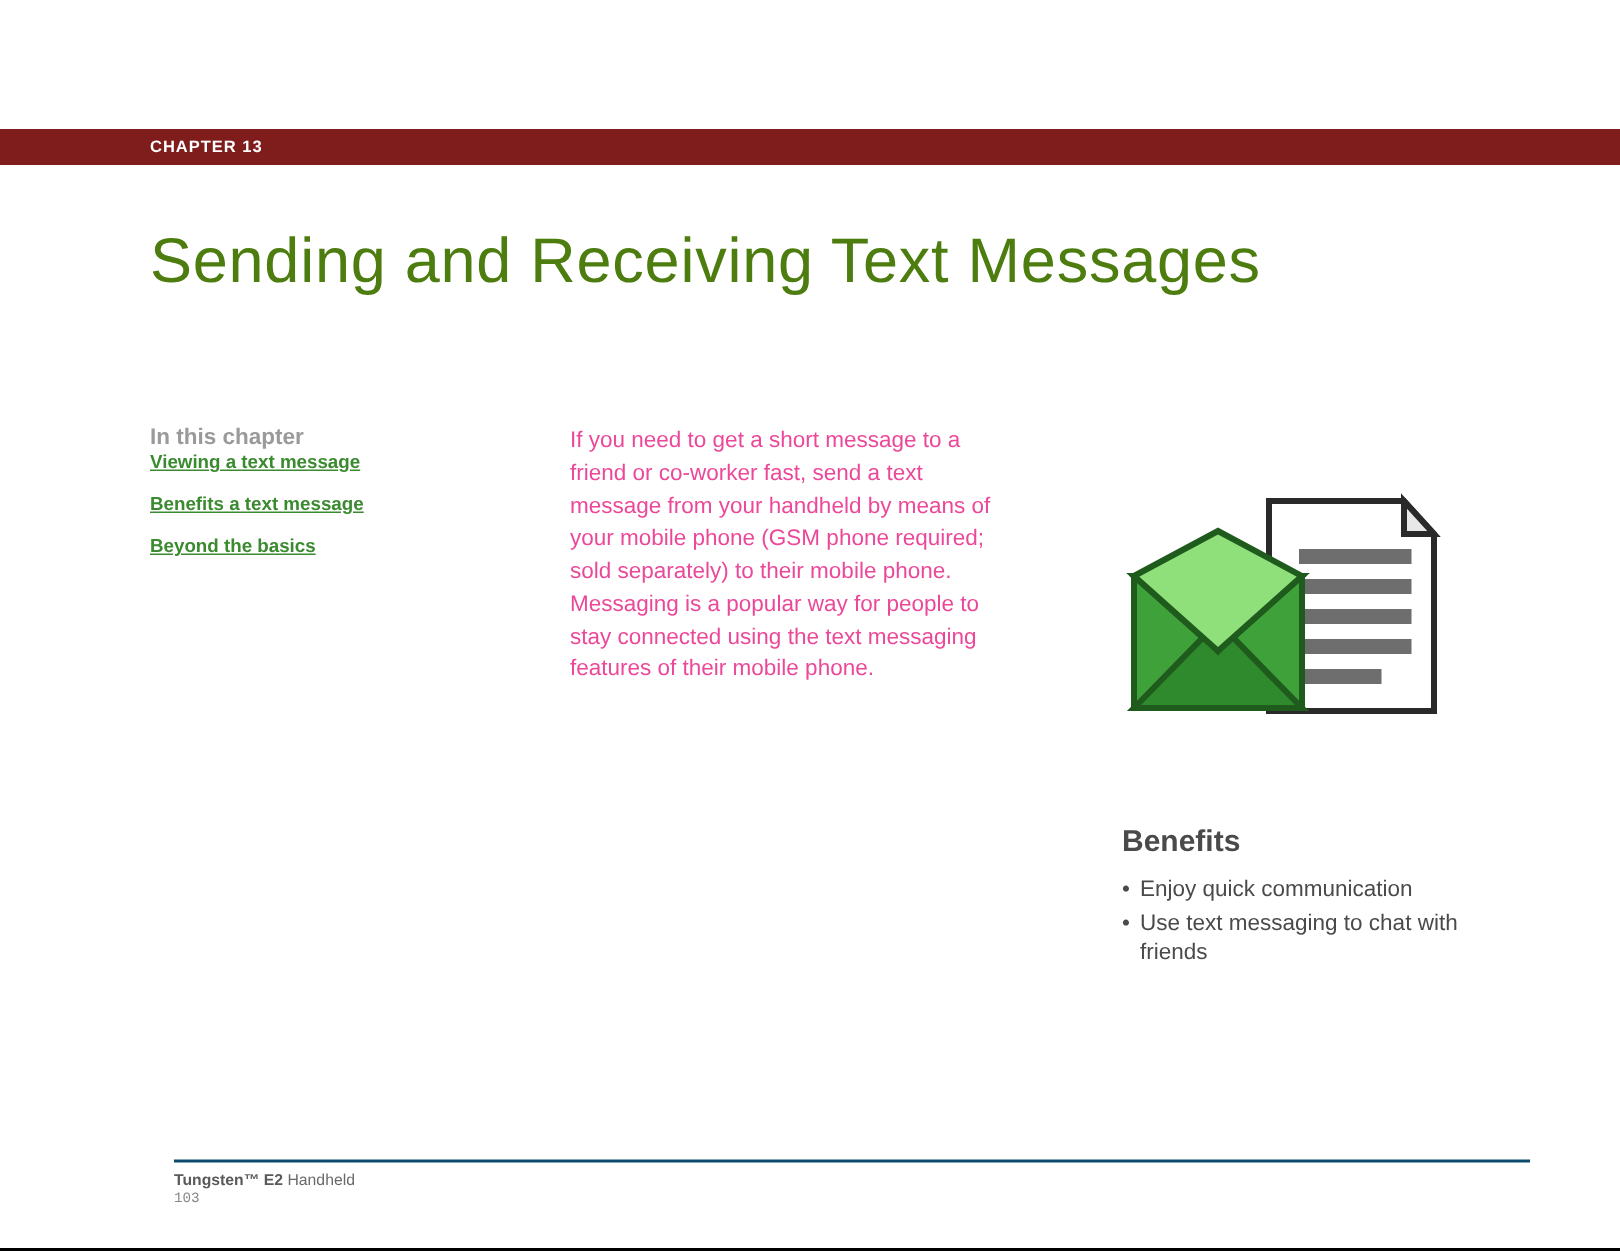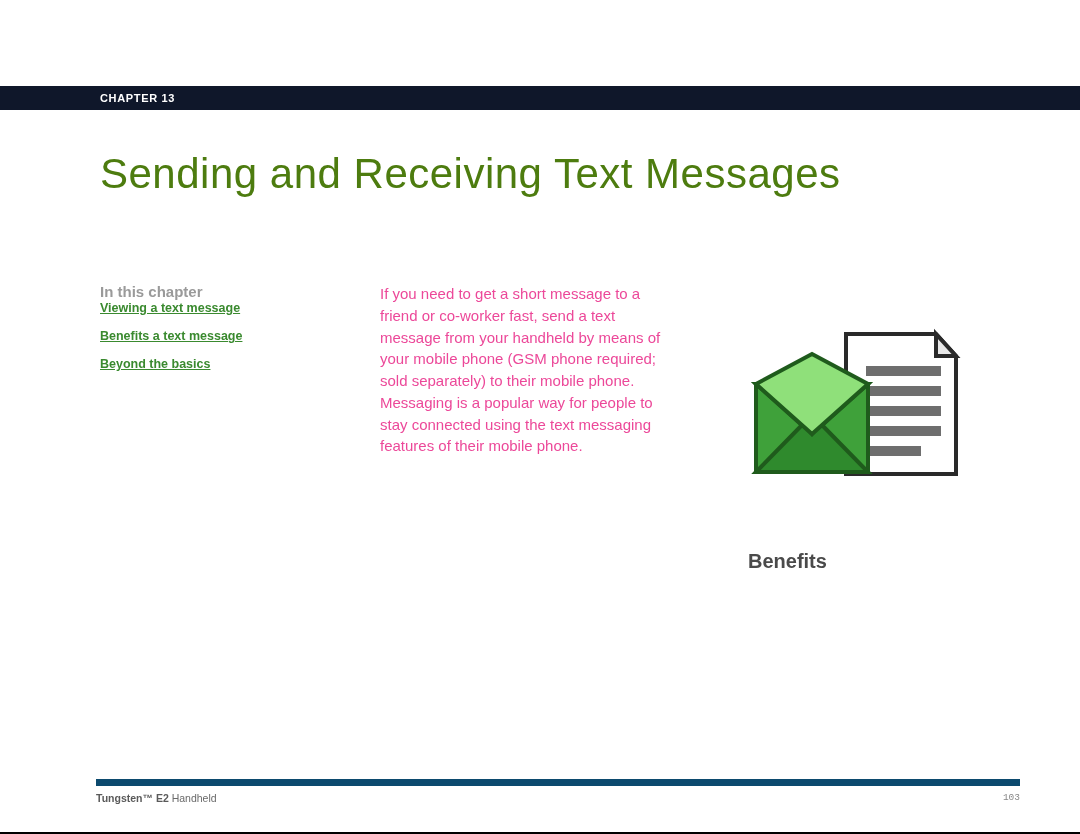--- a/index.html
+++ b/index.html
@@ -7,21 +7,21 @@
   .page {
     position: absolute;
     left: 0; right: 0; top: 0; bottom: 2px;
     background: #fff;
   }
   .header-bar {
     position: absolute;
     left: 0; right: 0;
     top: 86px;
     height: 24px;
-    background: #0f172a;
+    background: #7f1d1d;
     color: #fff;
     font-size: 11px;
     font-weight: bold;
     letter-spacing: 0.06em;
     padding-left: 100px;
     line-height: 24px;
   }
   .title {
     position: absolute;
     left: 100px;
@@ -93,29 +93,30 @@
     padding-left: 12px;
     margin-bottom: 3px;
   }
   .benefits li::before {
     content: "•";
     position: absolute;
     left: 0;
   }
   .footer {
     position: absolute;
-    left: 96px;
+    left: 116px;
     right: 60px;
     bottom: 28px;
-    border-top: 7px solid #0c4a6e;
+    border-top: 2px solid #0c4a6e;
     padding-top: 6px;
     font-size: 10.5px;
     color: #6a6a6a;
     display: flex;
     justify-content: space-between;
+    flex-direction: column;
   }
   .footer .product b { font-weight: bold; color:#5a5a5a;}
   .footer .pnum { color: #888; font-size: 9.5px; font-family: Liberation Mono, monospace; }
 </style>
 </head>
 <body>
 
 <div class="page">
 
   <div class="header-bar">
@@ -150,20 +151,24 @@
         <polygon points="8,30 120,30 120,118 8,118" fill="#3fa13a" stroke="#1f5b1c" stroke-width="4"></polygon>
         <polygon points="8,30 64,80 120,30" fill="#6ac95f" stroke="#1f5b1c" stroke-width="4"></polygon>
         <polygon points="8,118 55,70 64,80 73,70 120,118" fill="#2f8a2d" stroke="#1f5b1c" stroke-width="4"></polygon>
         <polygon points="8,30 64,0 120,30 64,80" fill="#8fe07a" stroke="#1f5b1c" stroke-width="4"></polygon>
       </g>
     </svg>
   </div>
 
   <div class="benefits">
     <div class="benefits-heading">Benefits</div>
+    <ul>
+      <li>Enjoy quick communication</li>
+      <li>Use text messaging to chat with friends</li>
+    </ul>
   </div>
 
   <div class="footer">
     <span class="product">
       <b>Tungsten™ E2</b><span> Handheld</span>
     </span>
     <span class="pnum">103</span>
   </div>
 
 </div>

